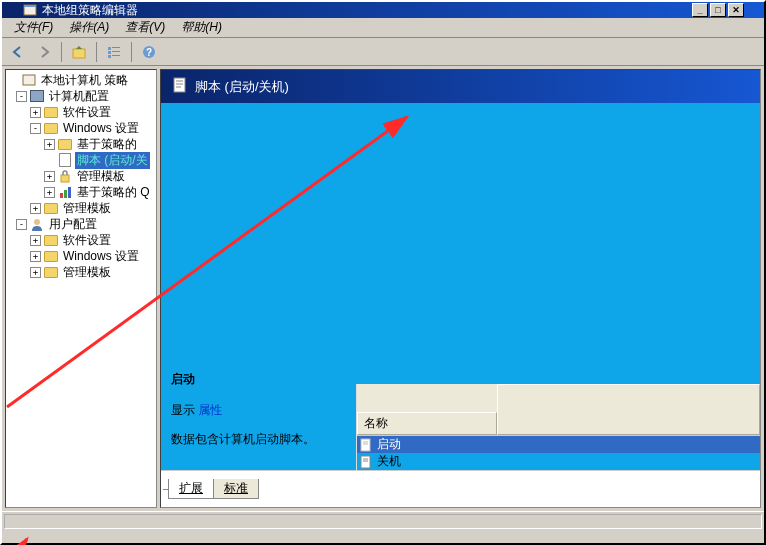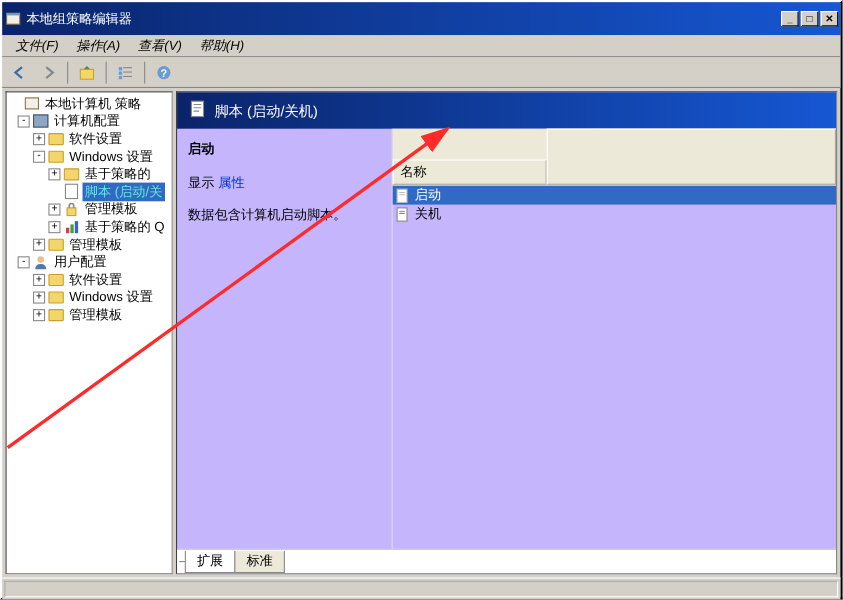--- a/index.html
+++ b/index.html
@@ -1,18 +1,18 @@
 <!DOCTYPE html>
 <html><head>
 <meta charset="utf-8">
 <style>
 * { box-sizing: border-box; margin: 0; padding: 0; }
 body { font-family: "Microsoft YaHei", SimSun, Tahoma, sans-serif; font-size: 12px; background: #6b7a8f; overflow: hidden; }
 .window { width: 766px; height: 545px; background: #d4d0c8; border: 2px solid #000; border-top-color: #fff; border-left-color: #fff; position: relative; }
-.titlebar { height: 30px; background: linear-gradient(to right, #0a246a, #1657d3); display: flex; align-items: center; padding: 0 2px; color: #fff; justify-content: space-between; }
+.titlebar { height: 16px; background: linear-gradient(to right, #0a246a, #1657d3); display: flex; align-items: center; padding: 0 20px; color: #fff; justify-content: space-between; }
 .titlebar-icon { width: 16px; height: 16px; margin-right: 4px; display: flex; align-items: center; justify-content: center; }
 .titlebar-text { flex: 1; font-size: 12px; }
 .titlebar-btns { display: flex; gap: 2px; }
 .titlebar-btn { width: 16px; height: 14px; background: #d4d0c8; border: 1px solid #000; border-top-color: #fff; border-left-color: #fff; display: flex; align-items: center; justify-content: center; font-size: 9px; font-weight: bold; cursor: pointer; color: #000; font-family: Arial; }
 .menubar { height: 20px; background: #d4d0c8; display: flex; align-items: center; padding: 0 4px; border-bottom: 1px solid #888; }
 .menu-item { padding: 2px 8px; cursor: pointer; font-style: italic; }
 .toolbar { height: 28px; background: #d4d0c8; display: flex; align-items: center; padding: 0 4px; gap: 2px; border-bottom: 1px solid #888; }
 .tool-btn { width: 24px; height: 22px; display: flex; align-items: center; justify-content: center; cursor: pointer; border: 1px solid transparent; }
 .tool-sep { width: 1px; height: 20px; background: #888; margin: 0 3px; }
 .main { display: flex; height: 445px; padding: 3px; gap: 3px; }
@@ -20,37 +20,37 @@
 .tree-node { display: flex; align-items: center; height: 16px; white-space: nowrap; cursor: pointer; padding-left: 2px; }
 .tree-exp { width: 11px; height: 11px; border: 1px solid #888; display: flex; align-items: center; justify-content: center; font-size: 9px; line-height: 1; margin-right: 2px; background: #fff; font-family: monospace; }
 .tree-exp.empty { border: none; background: transparent; }
 .tree-icon { width: 16px; height: 14px; margin-right: 2px; display: flex; align-items: center; justify-content: center; }
 .tree-label { font-size: 12px; padding: 0 2px; }
 .tree-label.selected { background: #316ac5; color: #5eead4; }
 .folder-closed { background: #f4d56a; border: 1px solid #c8a030; width: 14px; height: 11px; border-radius: 1px; }
 .folder-open { background: #f4d56a; border: 1px solid #c8a030; width: 14px; height: 11px; border-radius: 1px; }
 .computer-ico { background: #8fa5c4; width: 14px; height: 12px; border: 1px solid #456; }
 .script-ico { background: #fff; border: 1px solid #888; width: 12px; height: 14px; position: relative; }
-.detail-panel { flex: 1; background: #c4b5fd; border: 1px solid #888; border-top-color: #404040; border-left-color: #404040; position: relative; display: flex; flex-direction: column; }
+.detail-panel { flex: 1; background: #0ea5e9; border: 1px solid #888; border-top-color: #404040; border-left-color: #404040; position: relative; display: flex; flex-direction: column; }
 .detail-header { background: linear-gradient(to right, #0a246a, #1657d3); color: #fff; padding: 6px 10px; display: flex; align-items: center; gap: 6px; font-size: 13px; }
-.detail-body { flex: 1; display: flex; }
+.detail-body { flex: 1; display: flex; align-items: flex-end; }
 .detail-left { width: 195px; padding: 10px; }
 .detail-left h3 { font-size: 12px; font-weight: bold; margin-bottom: 14px; }
 .detail-left .row { margin-bottom: 12px; }
 .detail-left a { color: #0033cc; cursor: pointer; }
 .detail-right { flex: 1; border-left: 1px solid #ddd; }
 .list-header { display: flex; background: #ece9d8; border-bottom: 1px solid #ccc; }
 .list-header-col { padding: 2px 6px; border: 1px solid #fff; border-right-color: #aca899; border-bottom-color: #aca899; background: #ece9d8; font-size: 12px; }
 .list-header-col.c1 { width: 140px; margin-top: 28px; }
 .list-header-col.c2 { flex: 1; }
 .list-row { display: flex; align-items: center; height: 17px; padding-left: 2px; cursor: pointer; }
 .list-row.selected { background: #316ac5; color: #fff; }
 .list-row .item-icon { width: 16px; display: flex; align-items: center; }
 .list-row .item-text { font-size: 12px; padding-left: 2px; }
-.tabs-area { height: 22px; display: flex; align-items: center; padding-left: 2px; background: #fff; border-top: 1px solid #ccc; }
+.tabs-area { height: 37px; display: flex; align-items: center; padding-left: 2px; background: #fff; border-top: 1px solid #ccc; text-decoration: underline; }
 .tab { padding: 1px 10px; font-size: 12px; border: 1px solid #888; border-top: none; background: #ece9d8; cursor: pointer; margin-right: -1px; }
 .tab.active { background: #fff; }
 .statusbar { height: 20px; background: #d4d0c8; border-top: 1px solid #fff; display: flex; padding: 2px; }
 .arrow { position: absolute; pointer-events: none; }
 .arrow svg { overflow: visible; }
 </style>
 </head>
 <body>
 
 <div class="window">

